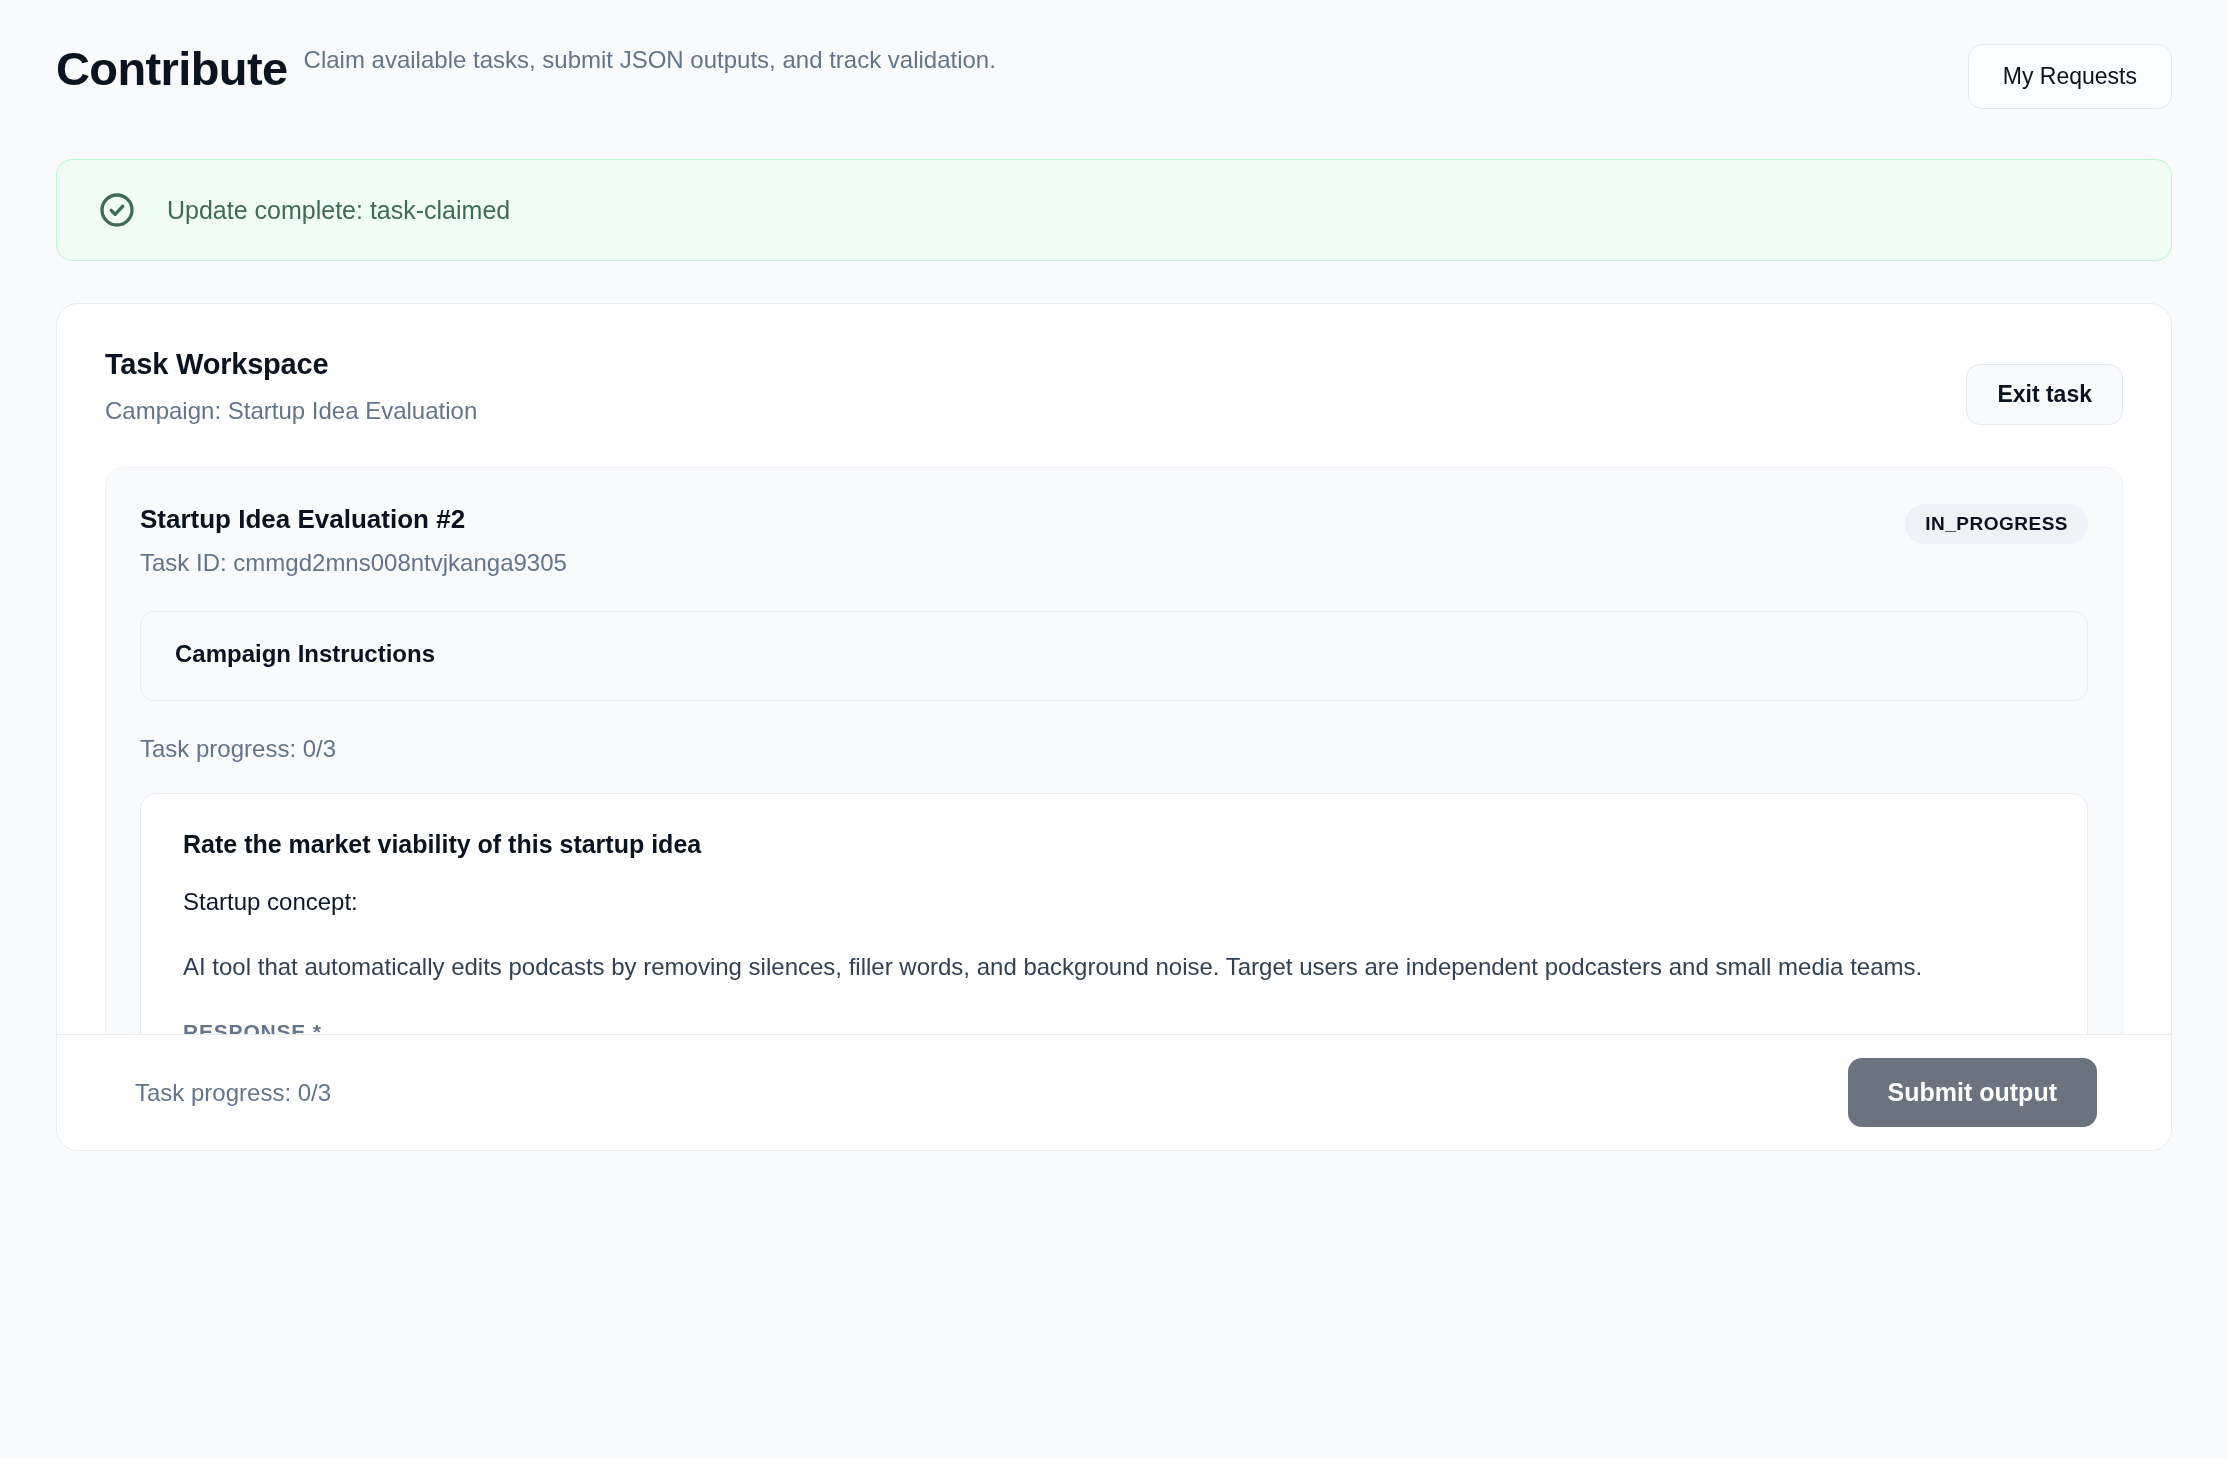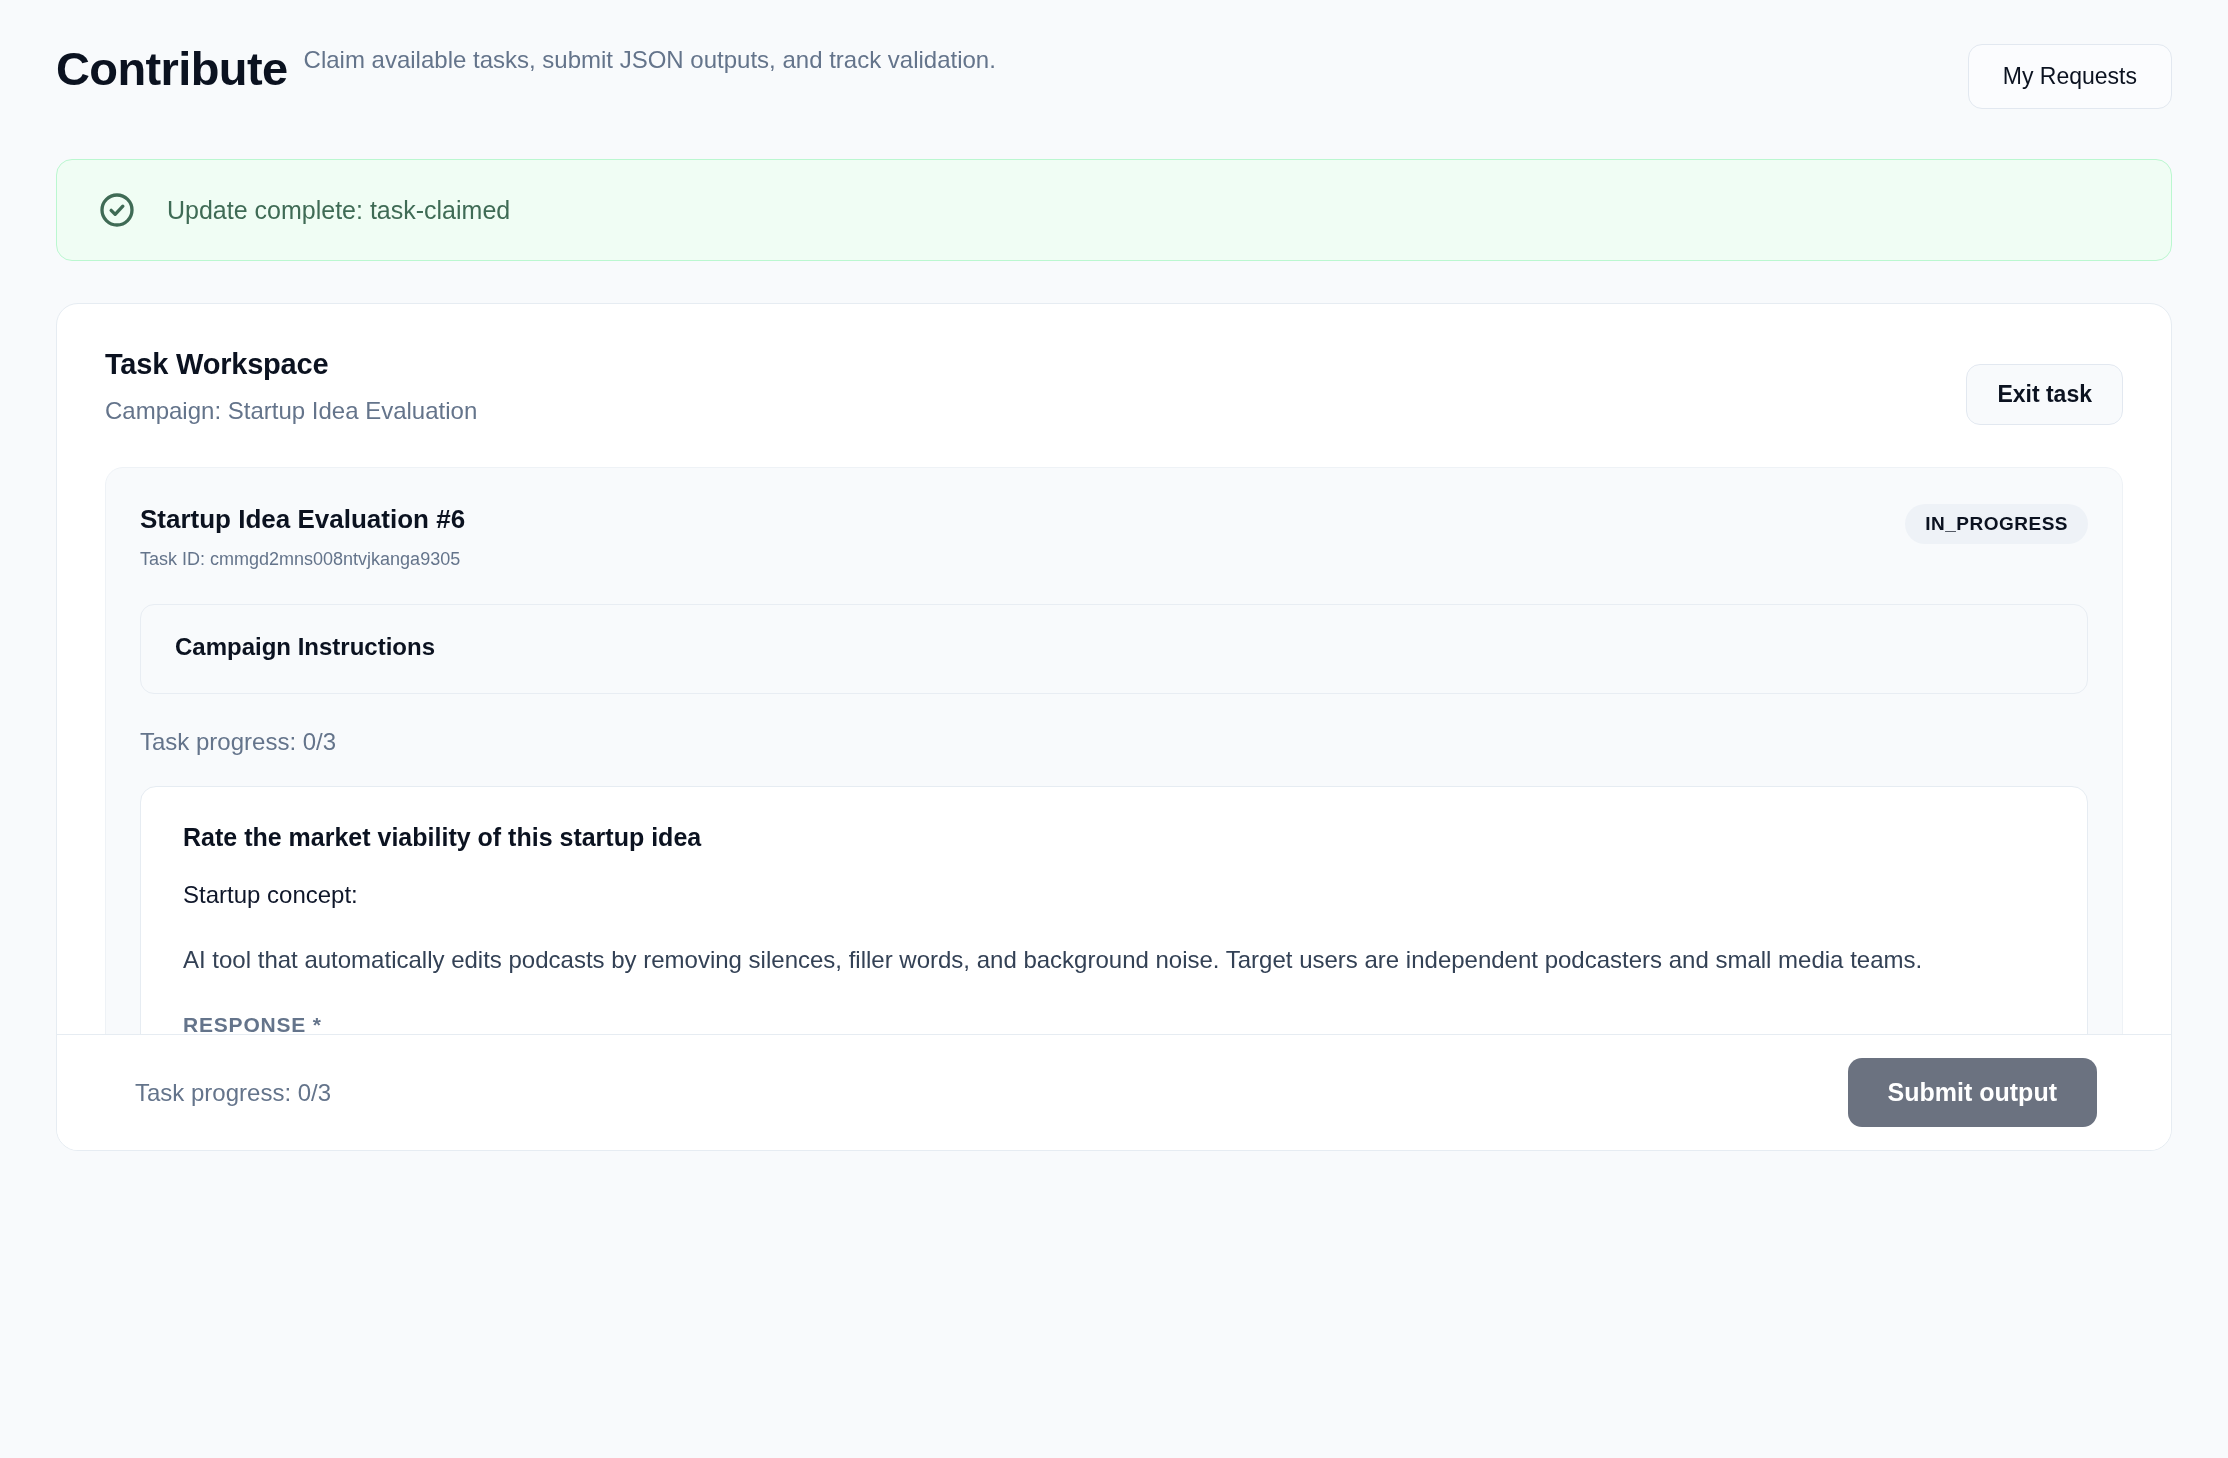--- a/index.html
+++ b/index.html
@@ -124,21 +124,21 @@
     align-items: flex-start;
     justify-content: space-between;
   }
   .task-name {
     font-size: 26px;
     font-weight: 700;
     color: #0b1220;
   }
   .task-id {
     margin-top: 14px;
-    font-size: 18px;
+    font-size: 24px;
     color: #64748b;
   }
   .badge {
     background: #eef2f7;
     border-radius: 999px;
     padding: 9px 20px;
     font-size: 19px;
     font-weight: 700;
     letter-spacing: 0.5px;
     color: #0b1220;
@@ -276,21 +276,21 @@
       <div>
         <div class="ws-title">Task Workspace</div>
         <div class="ws-campaign">Campaign: Startup Idea Evaluation</div>
       </div>
       <button class="btn-exit">Exit task</button>
     </div>
 
     <div class="task-card">
       <div class="task-head">
         <div>
-          <div class="task-name">Startup Idea Evaluation #6</div>
+          <div class="task-name">Startup Idea Evaluation #2</div>
           <div class="task-id">Task ID: cmmgd2mns008ntvjkanga9305</div>
         </div>
         <div class="badge">IN_PROGRESS</div>
       </div>
 
       <div class="instructions">
         <div class="instructions-title">Campaign Instructions</div>
       </div>
 
       <div class="progress-line">Task progress: 0/3</div>

